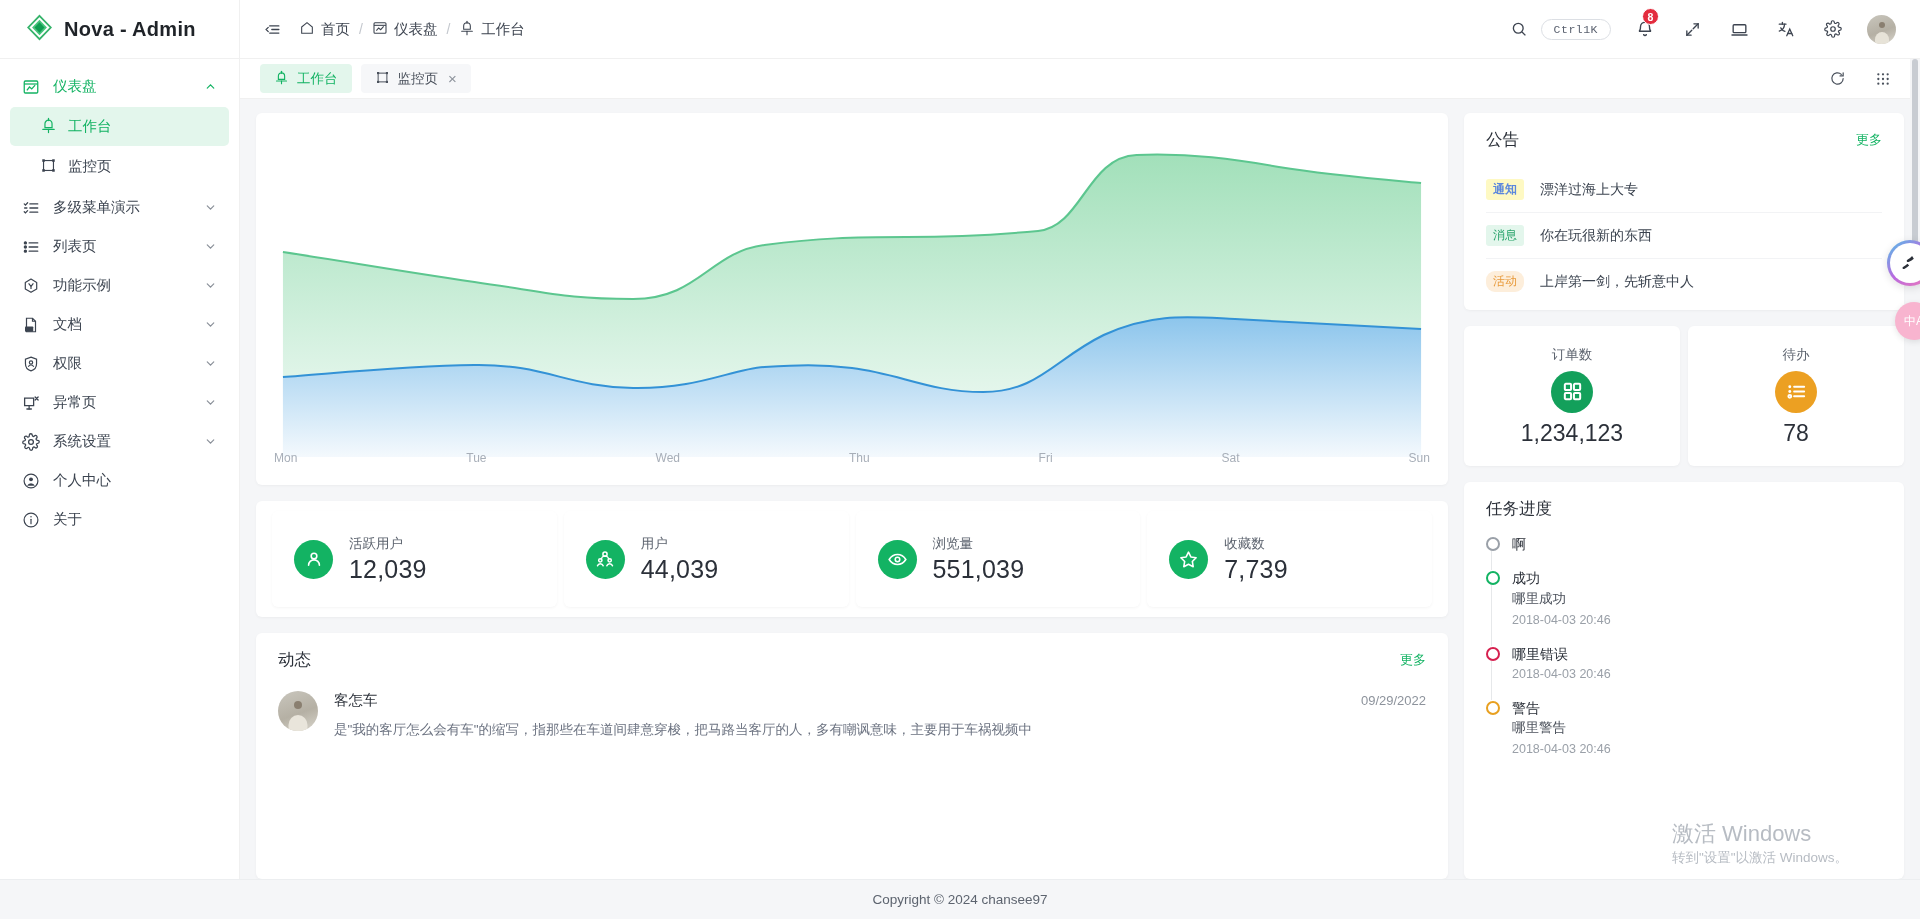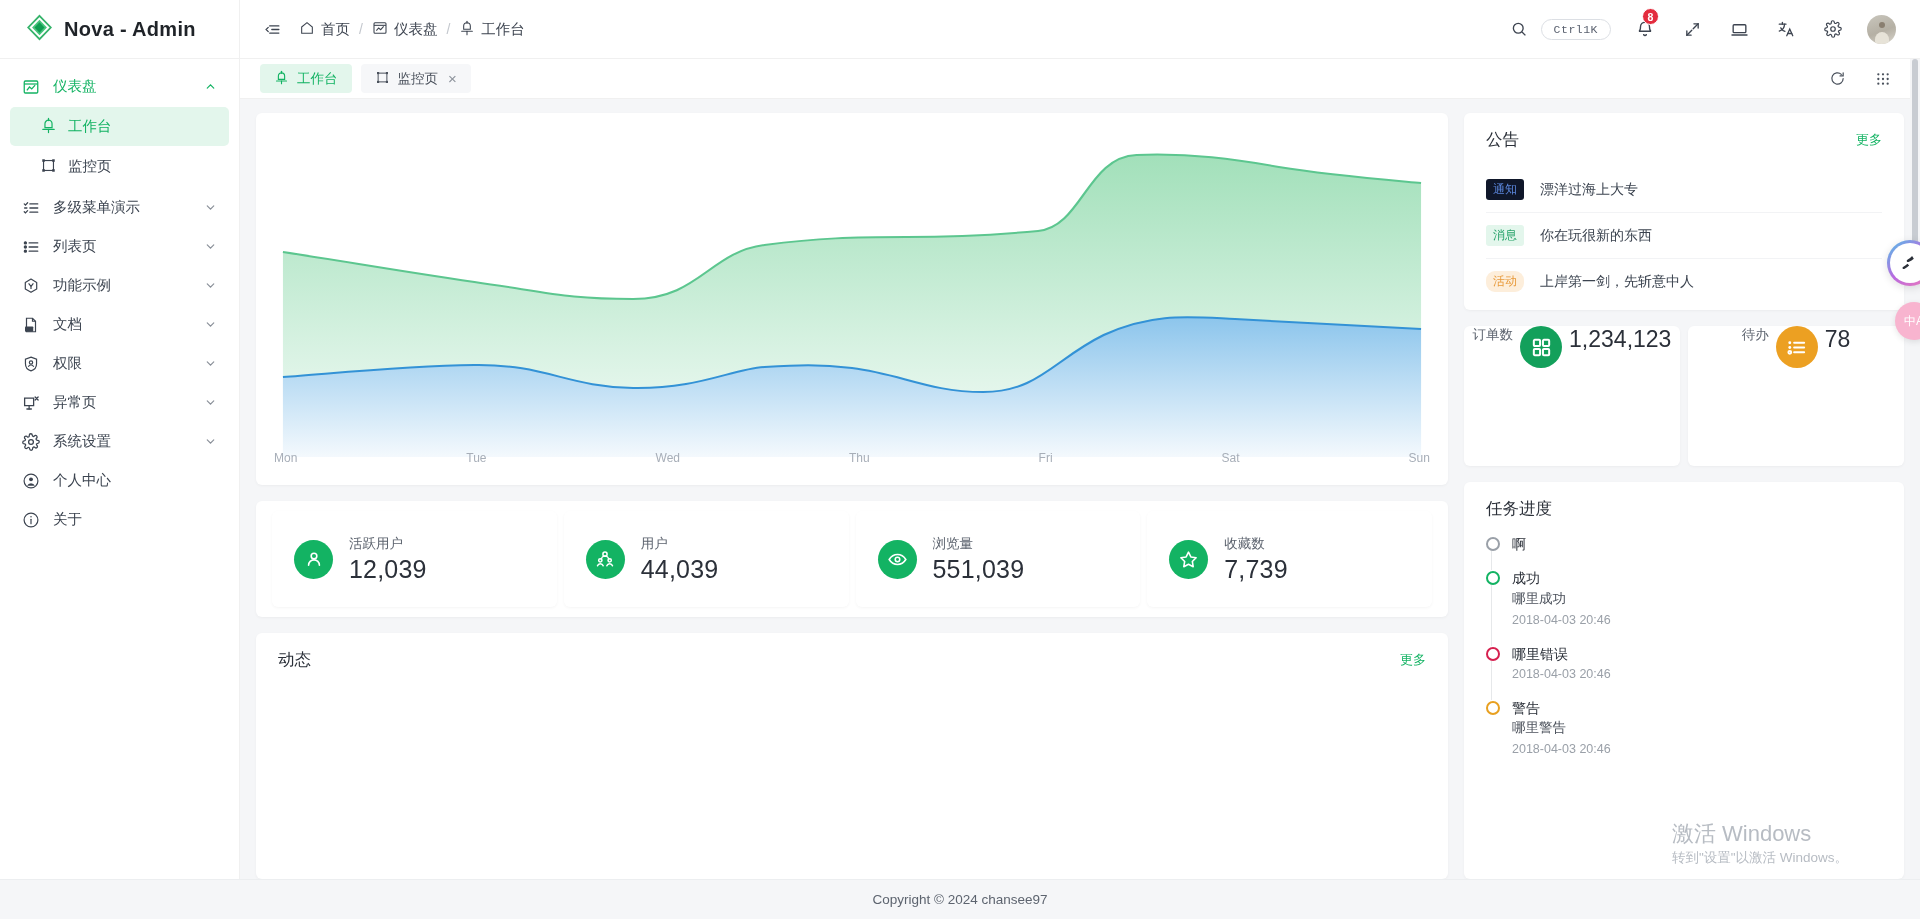--- a/index.html
+++ b/index.html
@@ -169,29 +169,29 @@
   .act-name { font-size:14.5px; color:#2b3039; }
   .act-date { margin-left:auto; font-size:13px; color:#8d939c; }
   .act-desc { margin-top:11px; font-size:13.5px; color:#6b7280; white-space:nowrap; overflow:hidden; }
 
   
   .ann-card { padding:16px 22px 6px 22px; }
   .ann-list { margin-top:16px; }
   .ann-item { display:flex; align-items:center; gap:16px; padding:12px 0; border-bottom:1px solid #f2f3f5; }
   .ann-item:last-child { border-bottom:none; }
   .ann-tag { font-size:12px; padding:2px 7px; border-radius:3px; flex:0 0 auto; }
-  .tag-blue { background:#0f172a; color:#5b87dd; }
+  .tag-blue { background:#fef9c3; color:#5b87dd;font-weight:bold; }
   .tag-green { background:#e3f6ec; color:#27a36a; }
   .tag-orange { background:#fdeedb; color:#e89b3c;border-radius:9px; }
   .ann-txt { font-size:14px; color:#3c4450; }
 
   
   .mini-row { display:flex; gap:8px; }
   .mini-cell { flex:1; background:#fff; border-radius:6px; box-shadow:0 1px 3px rgba(0,0,0,.045);
-               height:140px; display:flex; align-items:flex-start; justify-content:center; gap:7px; }
+               height:140px; display:flex; flex-direction:column; align-items:center; justify-content:center; gap:7px; }
   .mini-lbl { font-size:13.5px; color:#5d646f; }
   .mini-ico { width:42px; height:42px; border-radius:50%; display:flex; align-items:center; justify-content:center; color:#fff; }
   .mini-val { font-size:23px; color:#2b3039; }
 
   
   .tl-card { flex:1; min-height:0; padding:16px 22px; overflow:hidden; }
   .tl-list { margin-top:14px; position:relative; }
   .tl-item { position:relative; padding-left:26px; padding-bottom:14px; }
   .tl-item::before {
     content:""; position:absolute; left:0; top:3px;
@@ -690,20 +690,30 @@
                 </span>
               </div>
             </div>
           </div>
 
           <div class="card act-card">
             <div class="card-head">
               <span class="card-title">动态</span>
               <span class="more-link">更多</span>
             </div>
+            <div class="act-item">
+              <span class="act-avatar"></span>
+              <div class="act-body">
+                <div class="act-top">
+                  <span class="act-name">客怎车</span>
+                  <span class="act-date">09/29/2022</span>
+                </div>
+                <div class="act-desc">是"我的客厅怎么会有车"的缩写，指那些在车道间肆意穿梭，把马路当客厅的人，多有嘲讽意味，主要用于车祸视频中</div>
+              </div>
+            </div>
           </div>
         </div>
 
         <div class="col-right">
 
           <div class="card ann-card">
             <div class="card-head">
               <span class="card-title">公告</span>
               <span class="more-link">更多</span>
             </div>

